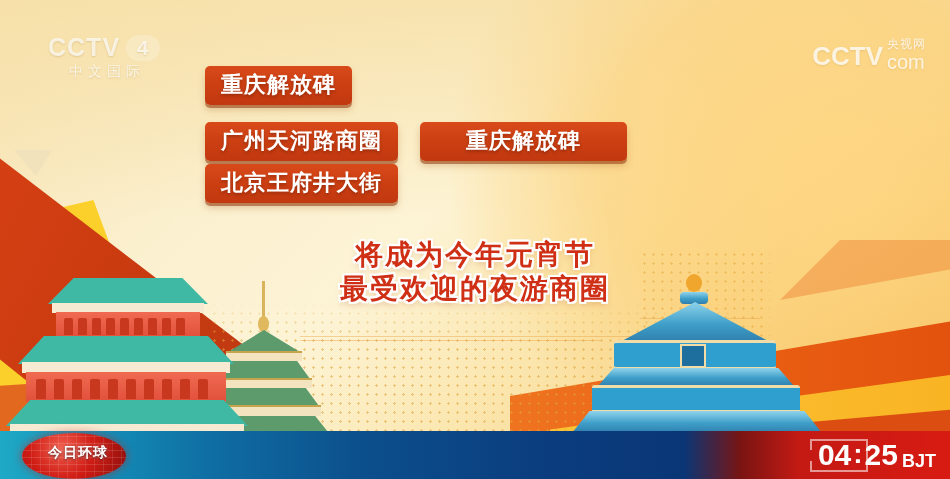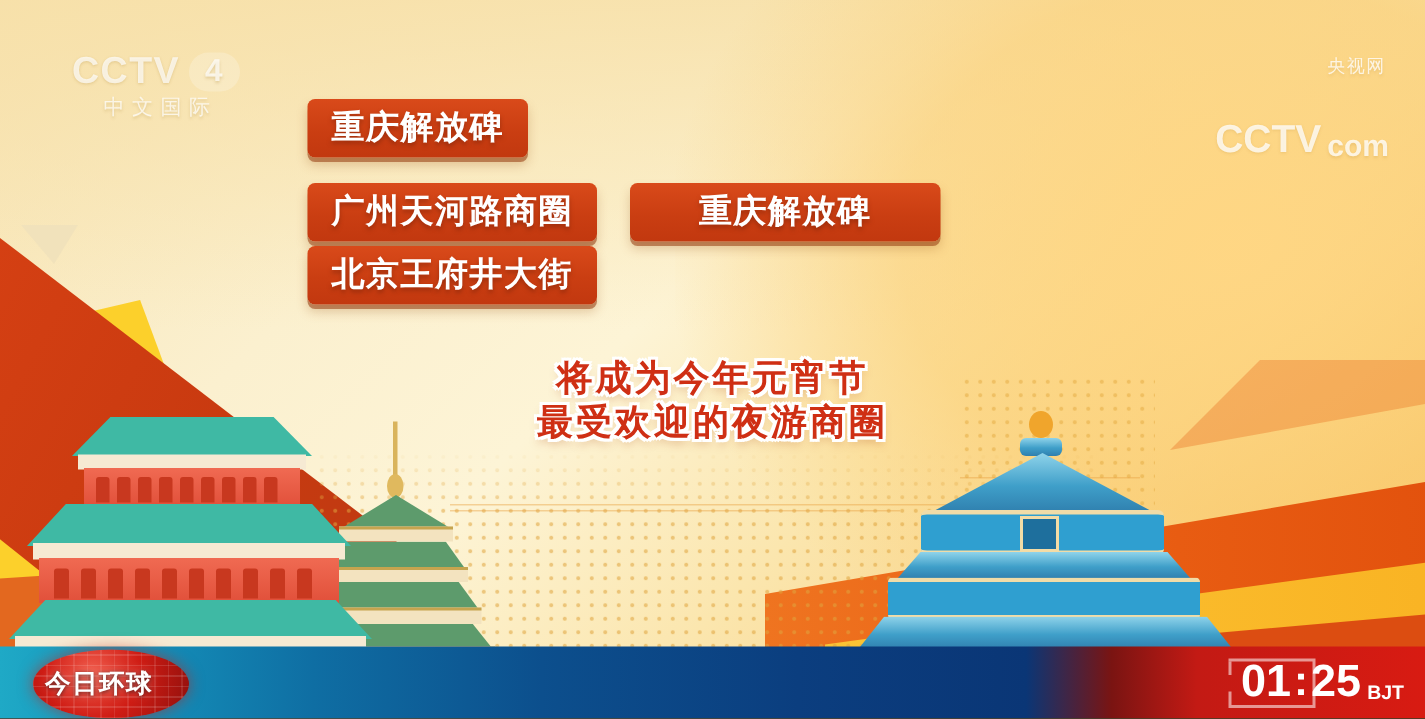--- a/index.html
+++ b/index.html
@@ -141,21 +141,21 @@
   
   .cctvcom {
     position:absolute; right:24px; top:38px;
     color: rgba(255,255,255,.78);
     text-shadow: 0 1px 2px rgba(190,145,60,.25);
     display:flex; align-items:flex-end; gap:4px;
   }
   .cctvcom .big { font-size:26px; font-weight:bold; letter-spacing:0px; }
   .cctvcom .stack { display:flex; flex-direction:column; line-height:1; }
   .cctvcom .cn { font-size:12px; letter-spacing:1px; margin-bottom:2px; }
-  .cctvcom .com { font-size:20px; font-weight:bold;margin-top:36px; }
+  .cctvcom .com { font-size:20px; font-weight:normal; }
 
   
   .chips { position:absolute; left:0; top:0; width:100%; }
   .chip-row { position:absolute; display:flex; gap:22px; }
   .chip {
     position:relative;
     background: linear-gradient(180deg,#d94a1a 0%, #ca3e12 55%, #c2380f 100%);
     border-radius:5px;
     box-shadow: 0 3px 0 rgba(150,60,16,.55), 0 5px 7px rgba(160,90,30,.28);
     display:flex; align-items:center; justify-content:center;
@@ -172,21 +172,21 @@
   }
 
   
   .headline {
     position:absolute; left:0; top:238px; width:100%;
     text-align:center;
     line-height:1.22;
   }
   .headline .ln {
     display:block;
-    font-size:24px;
+    font-size:28px;
     font-weight:bold;
     letter-spacing:2px;
     color:#cf2f14;
     text-shadow:
        2px 0 0 #fff, -2px 0 0 #fff, 0 2px 0 #fff, 0 -2px 0 #fff,
        2px 2px 0 #fff, -2px 2px 0 #fff, 2px -2px 0 #fff, -2px -2px 0 #fff,
        0 4px 6px rgba(180,90,40,.35);
   }
 
   
@@ -205,22 +205,22 @@
     overflow:hidden;
   }
   .globe::before {
     content:""; position:absolute; inset:0;
     background:
       repeating-linear-gradient(0deg, rgba(255,255,255,.13) 0 1px, transparent 1px 7px),
       repeating-linear-gradient(90deg, rgba(255,255,255,.10) 0 1px, transparent 1px 9px);
   }
   .brand {
     position:absolute; left:30px; top:13px; width:96px;
-    text-align:left;
-    color:#fff; font-size:17px; font-weight:bold; letter-spacing:1px;
+    text-align:center;
+    color:#fff; font-size:14px; font-weight:bold; letter-spacing:1px;
     text-shadow: 0 1px 3px rgba(0,0,0,.6), 0 0 7px rgba(255,255,255,.35);
     z-index:3;
   }
   .ticker-text {
     position:absolute; left:150px; top:8px;
     color:#fff; font-size:27px; font-weight:bold; letter-spacing:2px;
     text-shadow: 0 2px 4px rgba(0,0,0,.45);
     white-space:nowrap;
   }
   .clock {
@@ -234,21 +234,21 @@
     border-left:none;
   }
   .clock-frame::before{
     content:""; position:absolute; left:0; top:0; width:2px; height:9px; background:rgba(255,255,255,.55);
   }
   .clock-frame::after{
     content:""; position:absolute; left:0; bottom:0; width:2px; height:9px; background:rgba(255,255,255,.55);
   }
   .clock .hh, .clock .mm { font-size:30px; font-weight:bold; letter-spacing:0; }
   .clock .sep { font-size:28px; font-weight:bold; margin:0 1px; position:relative; top:-1px; }
-  .clock .tz { font-size:13px; font-weight:bold; margin-left:3px; position:relative; top:6px; letter-spacing:0; }
+  .clock .tz { font-size:18px; font-weight:bold; margin-left:3px; position:relative; top:6px; letter-spacing:0; }
 </style>
 </head>
 <body>
 
 <div id="screen">
 
   <div class="bg-layer">
     <div class="glow-top"></div>
     <div class="glow-right"></div>
 
@@ -365,20 +365,20 @@
   <div class="headline">
     <span class="ln">将成为今年元宵节</span>
     <span class="ln">最受欢迎的夜游商圈</span>
   </div>
 
   <div class="ticker">
     <div class="globe"></div>
     <div class="brand">今日环球</div>
     <div class="clock">
       <div class="clock-frame"></div>
-      <span class="hh">01</span>
+      <span class="hh">04</span>
       <span class="sep">:</span>
       <span class="mm">25</span>
       <span class="tz">BJT</span>
     </div>
   </div>
 
 </div>
 
 </body></html>

